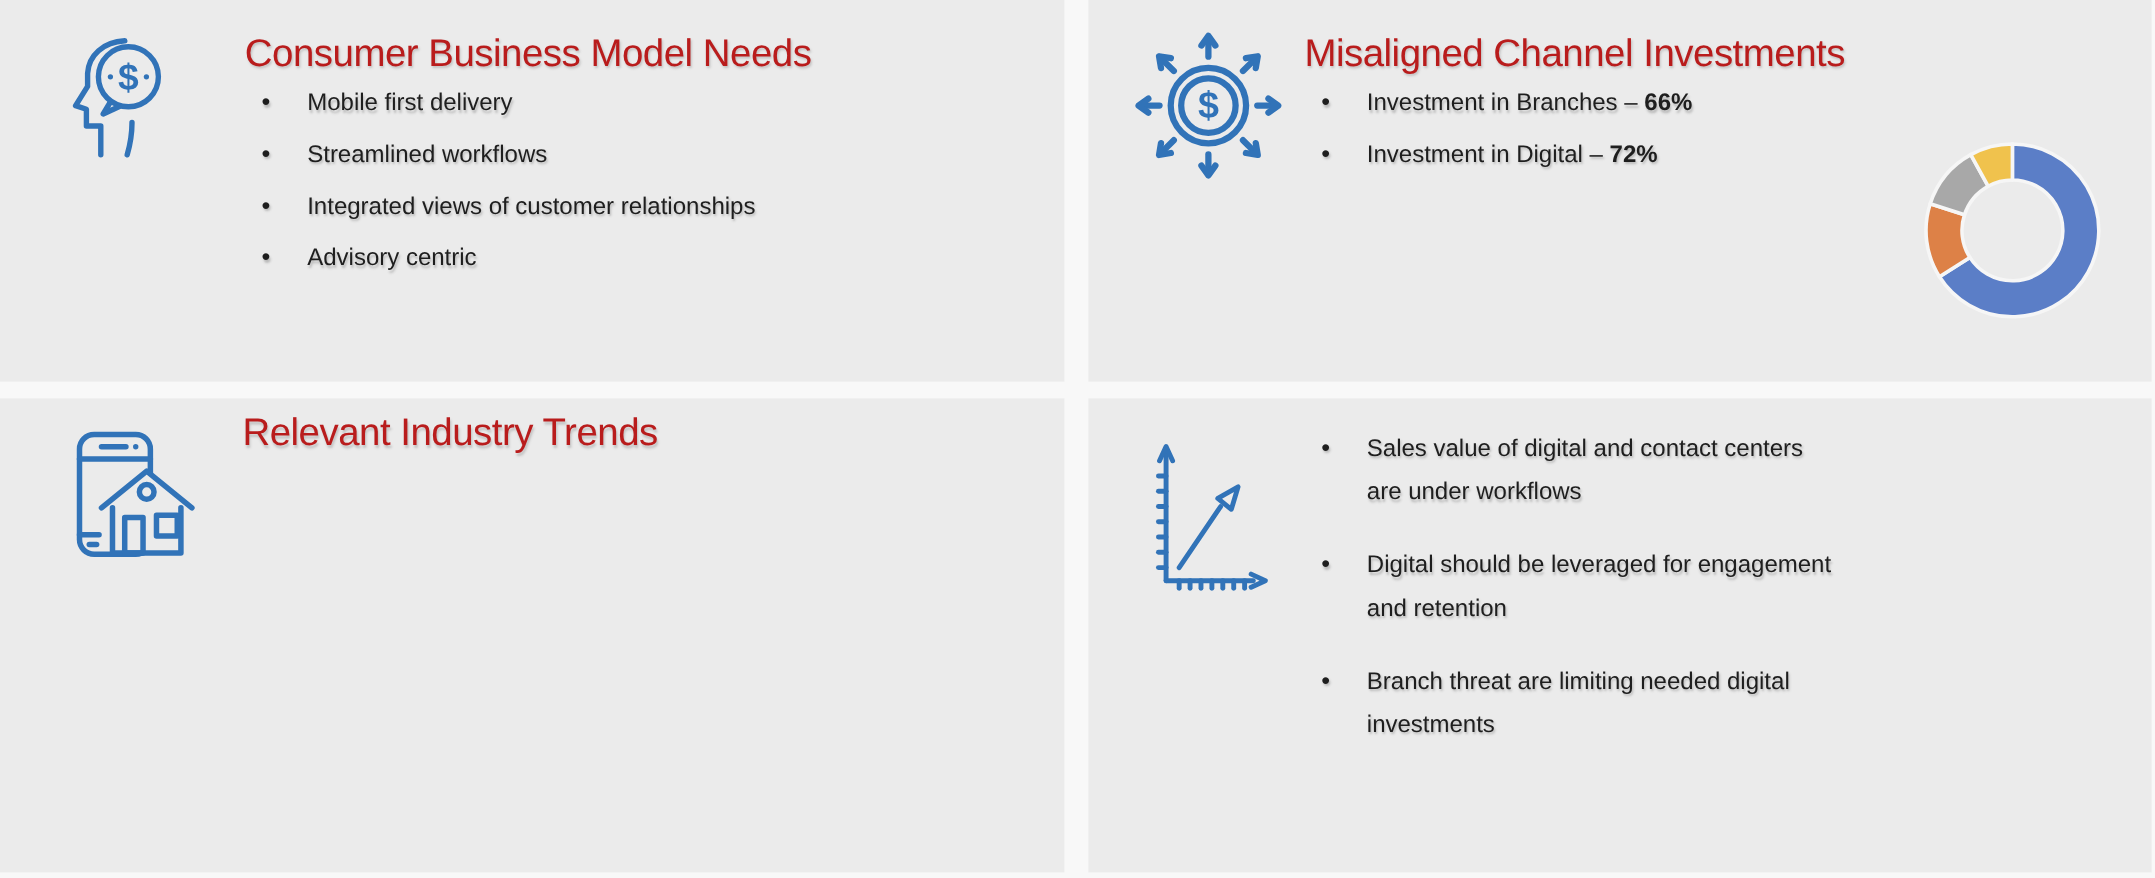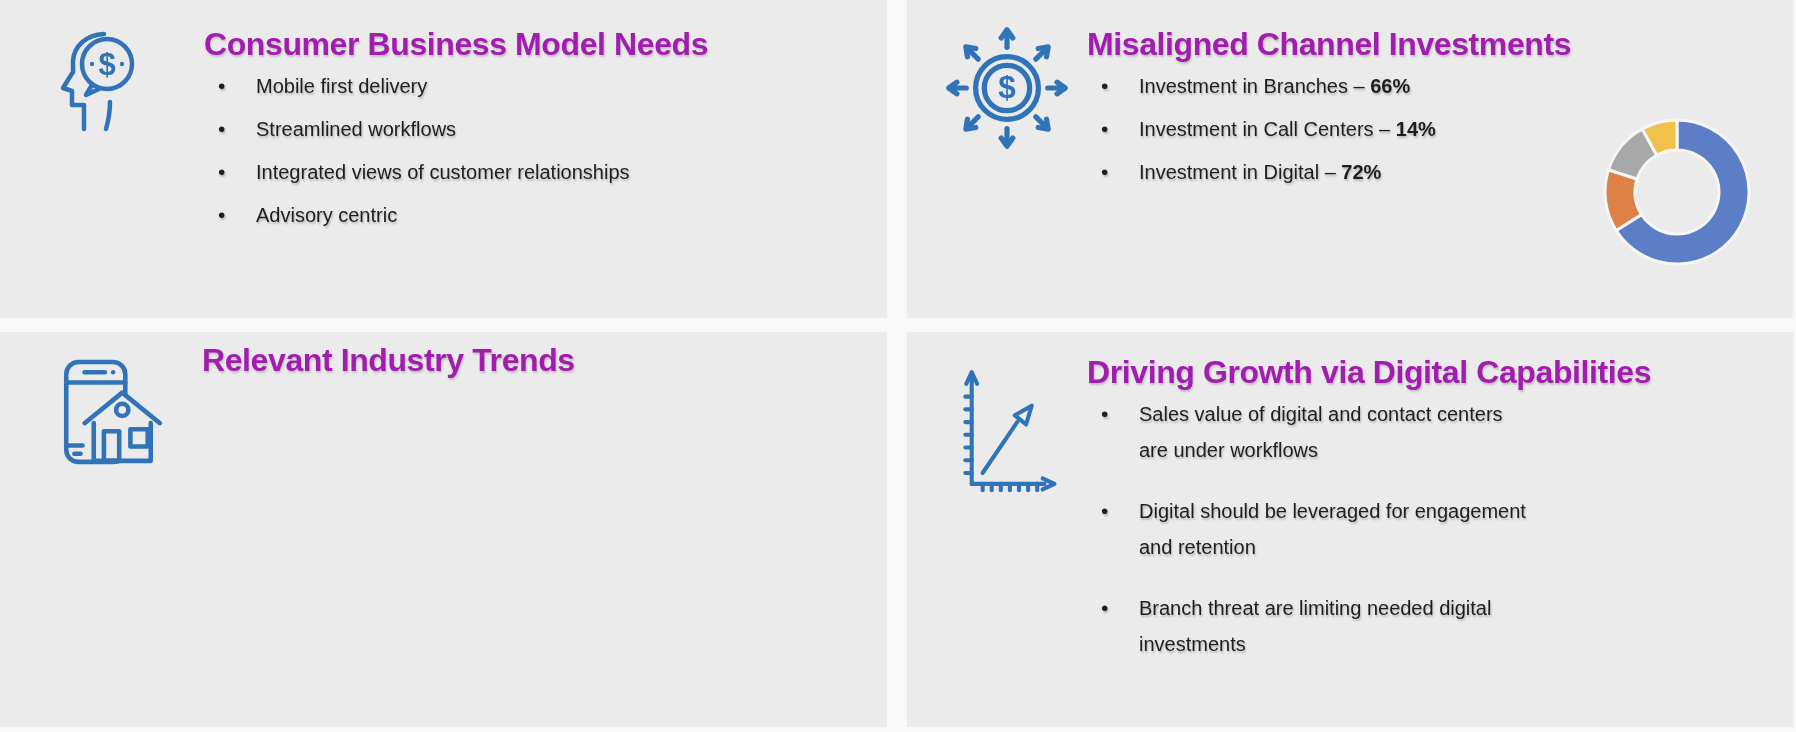--- a/index.html
+++ b/index.html
@@ -8,21 +8,21 @@
     font-family:"Liberation Sans","DejaVu Sans",sans-serif;color:#1E1E1E;overflow:hidden;
   }
   .panel{position:absolute;background:#EBEBEB;}
   #panel-tl{left:0;top:0;width:887px;height:318px;}
   #panel-tr{left:907px;top:0;width:886px;height:318px;}
   #panel-bl{left:0;top:332px;width:887px;height:395px;}
   #panel-br{left:907px;top:332px;width:886px;height:395px;}
   .q-icon{position:absolute;}
   .q-content{position:absolute;}
   .q-title{
-    font-size:32px;font-weight:700;color:#a21caf;letter-spacing:-0.4px;
+    font-size:32px;font-weight:400;color:#b91c1c;letter-spacing:-0.4px;
     line-height:40px;white-space:nowrap;text-shadow:1px 2px 2px rgba(70,70,70,0.25);
   }
   ul.bullets{list-style:none;margin:4px 0 0 0;padding:0;}
   ul.bullets li{
     position:relative;padding-left:52px;font-size:20px;line-height:36px;
     margin-bottom:7px;text-shadow:1px 2px 2px rgba(70,70,70,0.3);
   }
   ul.bullets li::before{
     content:"\2022";position:absolute;left:14px;top:0;font-size:21px;line-height:36px;color:#1E1E1E;
   }
@@ -85,21 +85,20 @@
         <use href="#arrw" transform="rotate(180 55 55)"></use>
         <use href="#arrw" transform="rotate(225 55 55)"></use>
         <use href="#arrw" transform="rotate(270 55 55)"></use>
         <use href="#arrw" transform="rotate(315 55 55)"></use>
       </svg>
     </div>
     <div class="q-content" style="left:180px;top:24px;width:560px;">
       <div class="q-title">Misaligned Channel Investments</div>
       <ul class="bullets">
         <li><span>Investment in Branches – </span><span class="pct">66%</span></li>
-        <li><span>Investment in Call Centers – </span><span class="pct">14%</span></li>
         <li><span>Investment in Digital – </span><span class="pct">72%</span></li>
       </ul>
     </div>
     <div id="donut">
       <svg width="160" height="160" viewBox="-80 -80 160 160">
 
         <path d="M 0 -72 A 72 72 0 1 1 -60.79 38.58 L -35.46 22.50 A 42 42 0 1 0 0 -42 Z" fill="#5B7EC7" stroke="#F6F6F6" stroke-width="3" stroke-linejoin="round"></path>
 
         <path d="M -60.79 38.58 A 72 72 0 0 1 -68.48 -22.25 L -39.95 -12.98 A 42 42 0 0 0 -35.46 22.50 Z" fill="#DD8147" stroke="#F6F6F6" stroke-width="3" stroke-linejoin="round"></path>
 
@@ -151,21 +150,20 @@
         <line class="stroke" x1="46" y1="130" x2="46" y2="137"></line>
         <line class="stroke" x1="56" y1="130" x2="56" y2="137"></line>
         <line class="stroke" x1="66" y1="130" x2="66" y2="137"></line>
         <line class="stroke" x1="76" y1="130" x2="76" y2="137"></line>
         <line class="stroke" x1="86" y1="130" x2="86" y2="137"></line>
         <line class="stroke" x1="26" y1="118" x2="64" y2="62"></line>
         <path class="stroke" d="M80 44 L73.8 64.6 L61.4 54.6 Z"></path>
       </svg>
     </div>
     <div class="q-content" style="left:180px;top:20px;width:660px;">
-      <div class="q-title">Driving Growth via Digital Capabilities</div>
       <ul class="bullets multiline">
         <li><span class="wrapline">Sales value of digital and contact centers
 are under workflows</span></li>
         <li><span class="wrapline">Digital should be leveraged for engagement
 and retention</span></li>
         <li><span class="wrapline">Branch threat are limiting needed digital
 investments</span></li>
       </ul>
     </div>
   </div>

